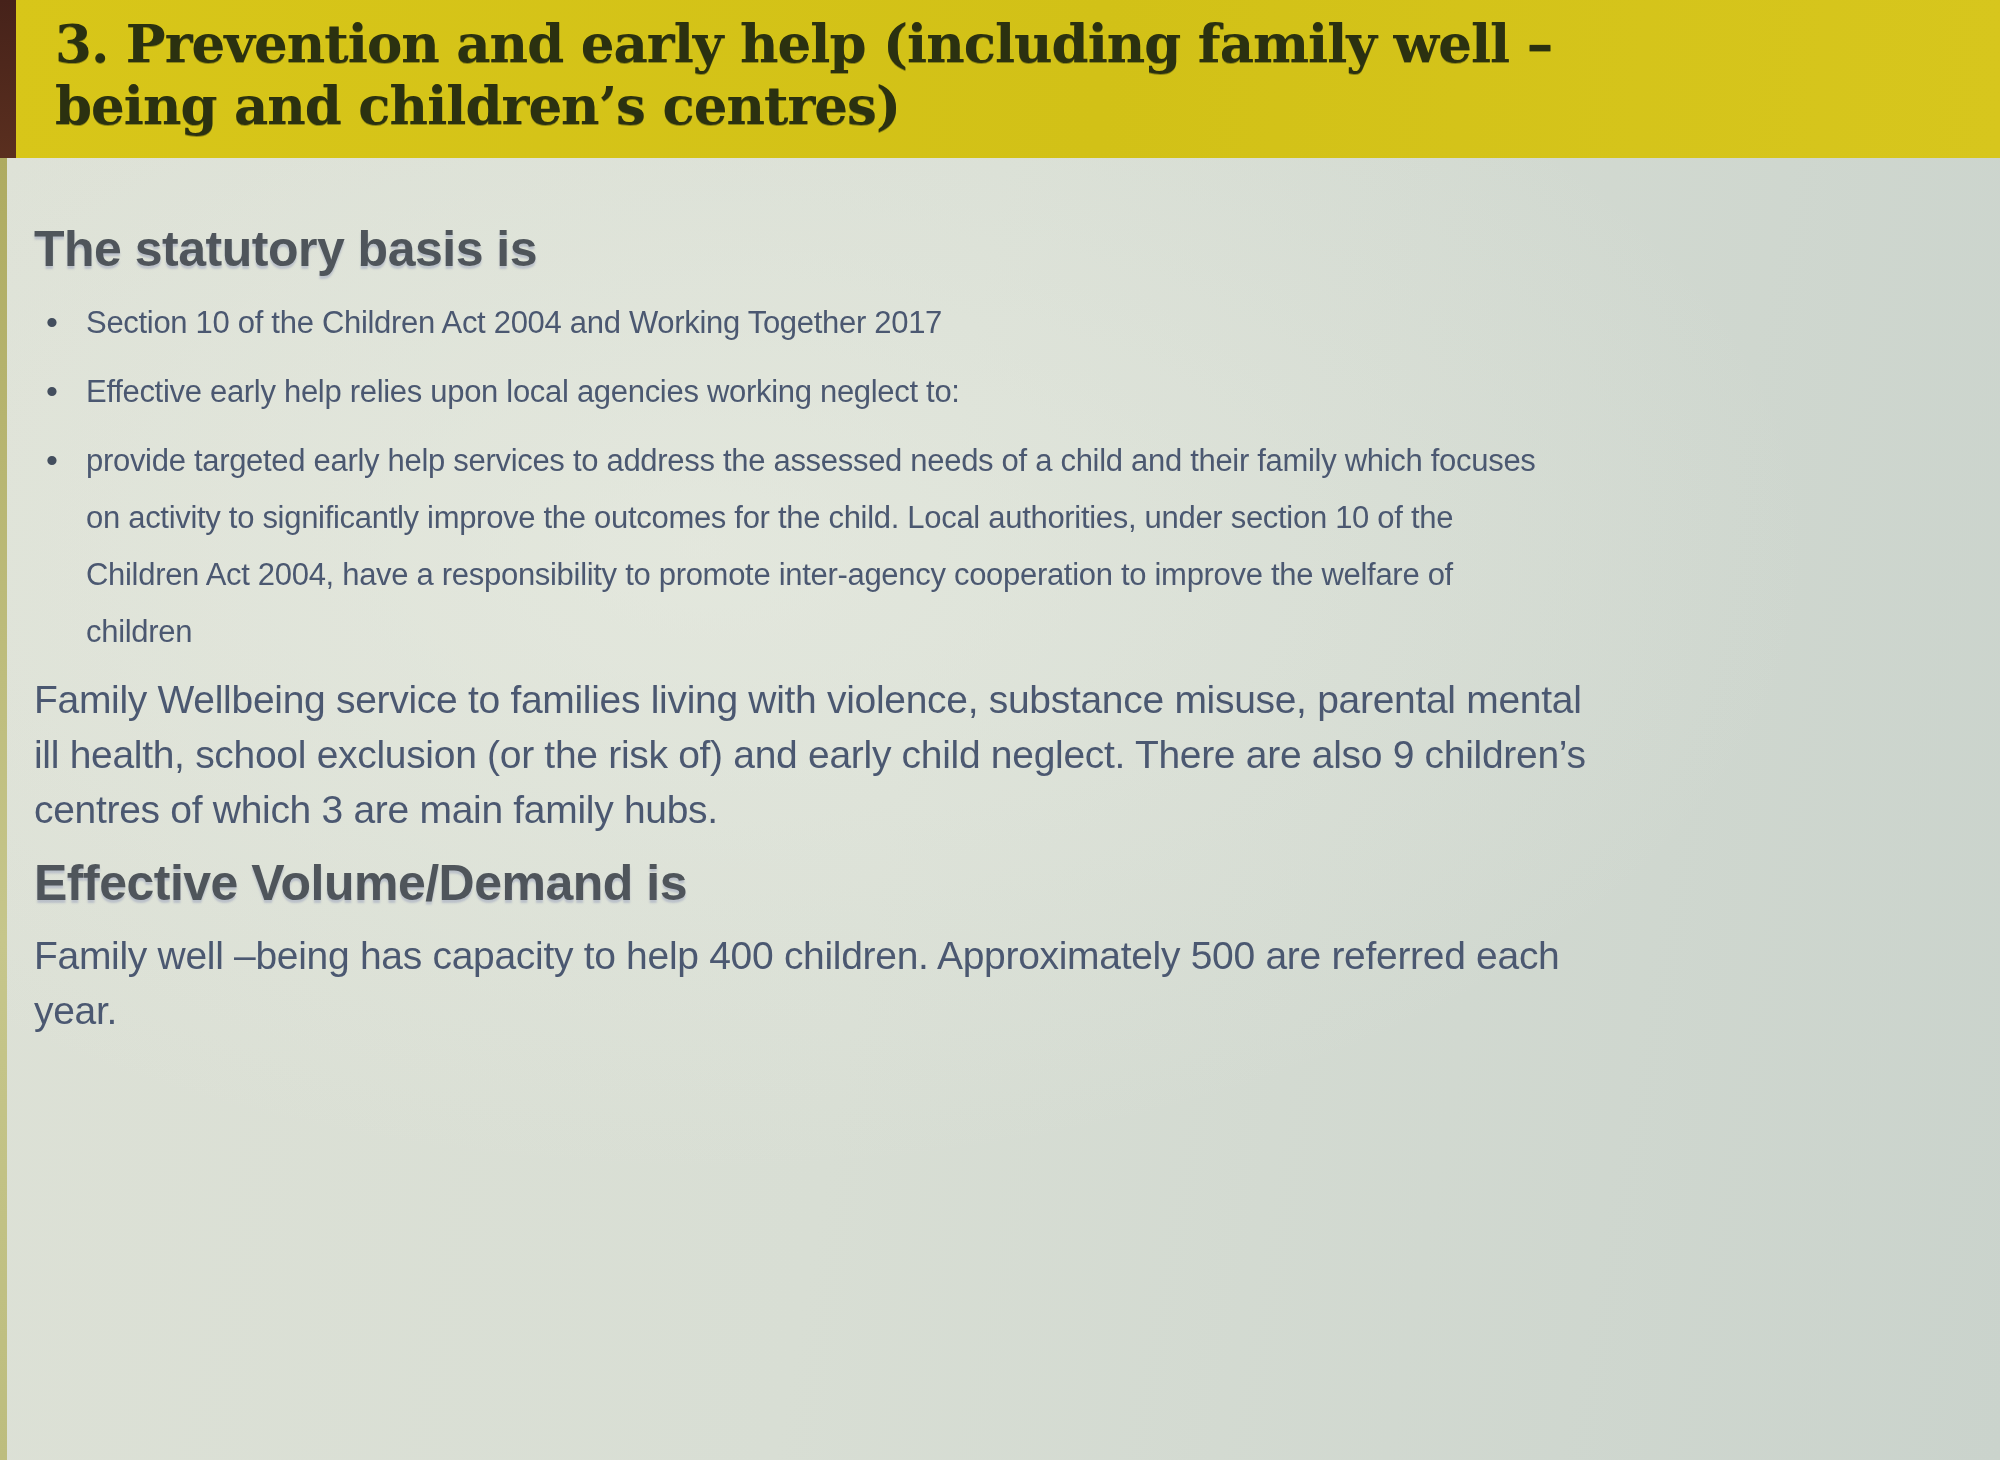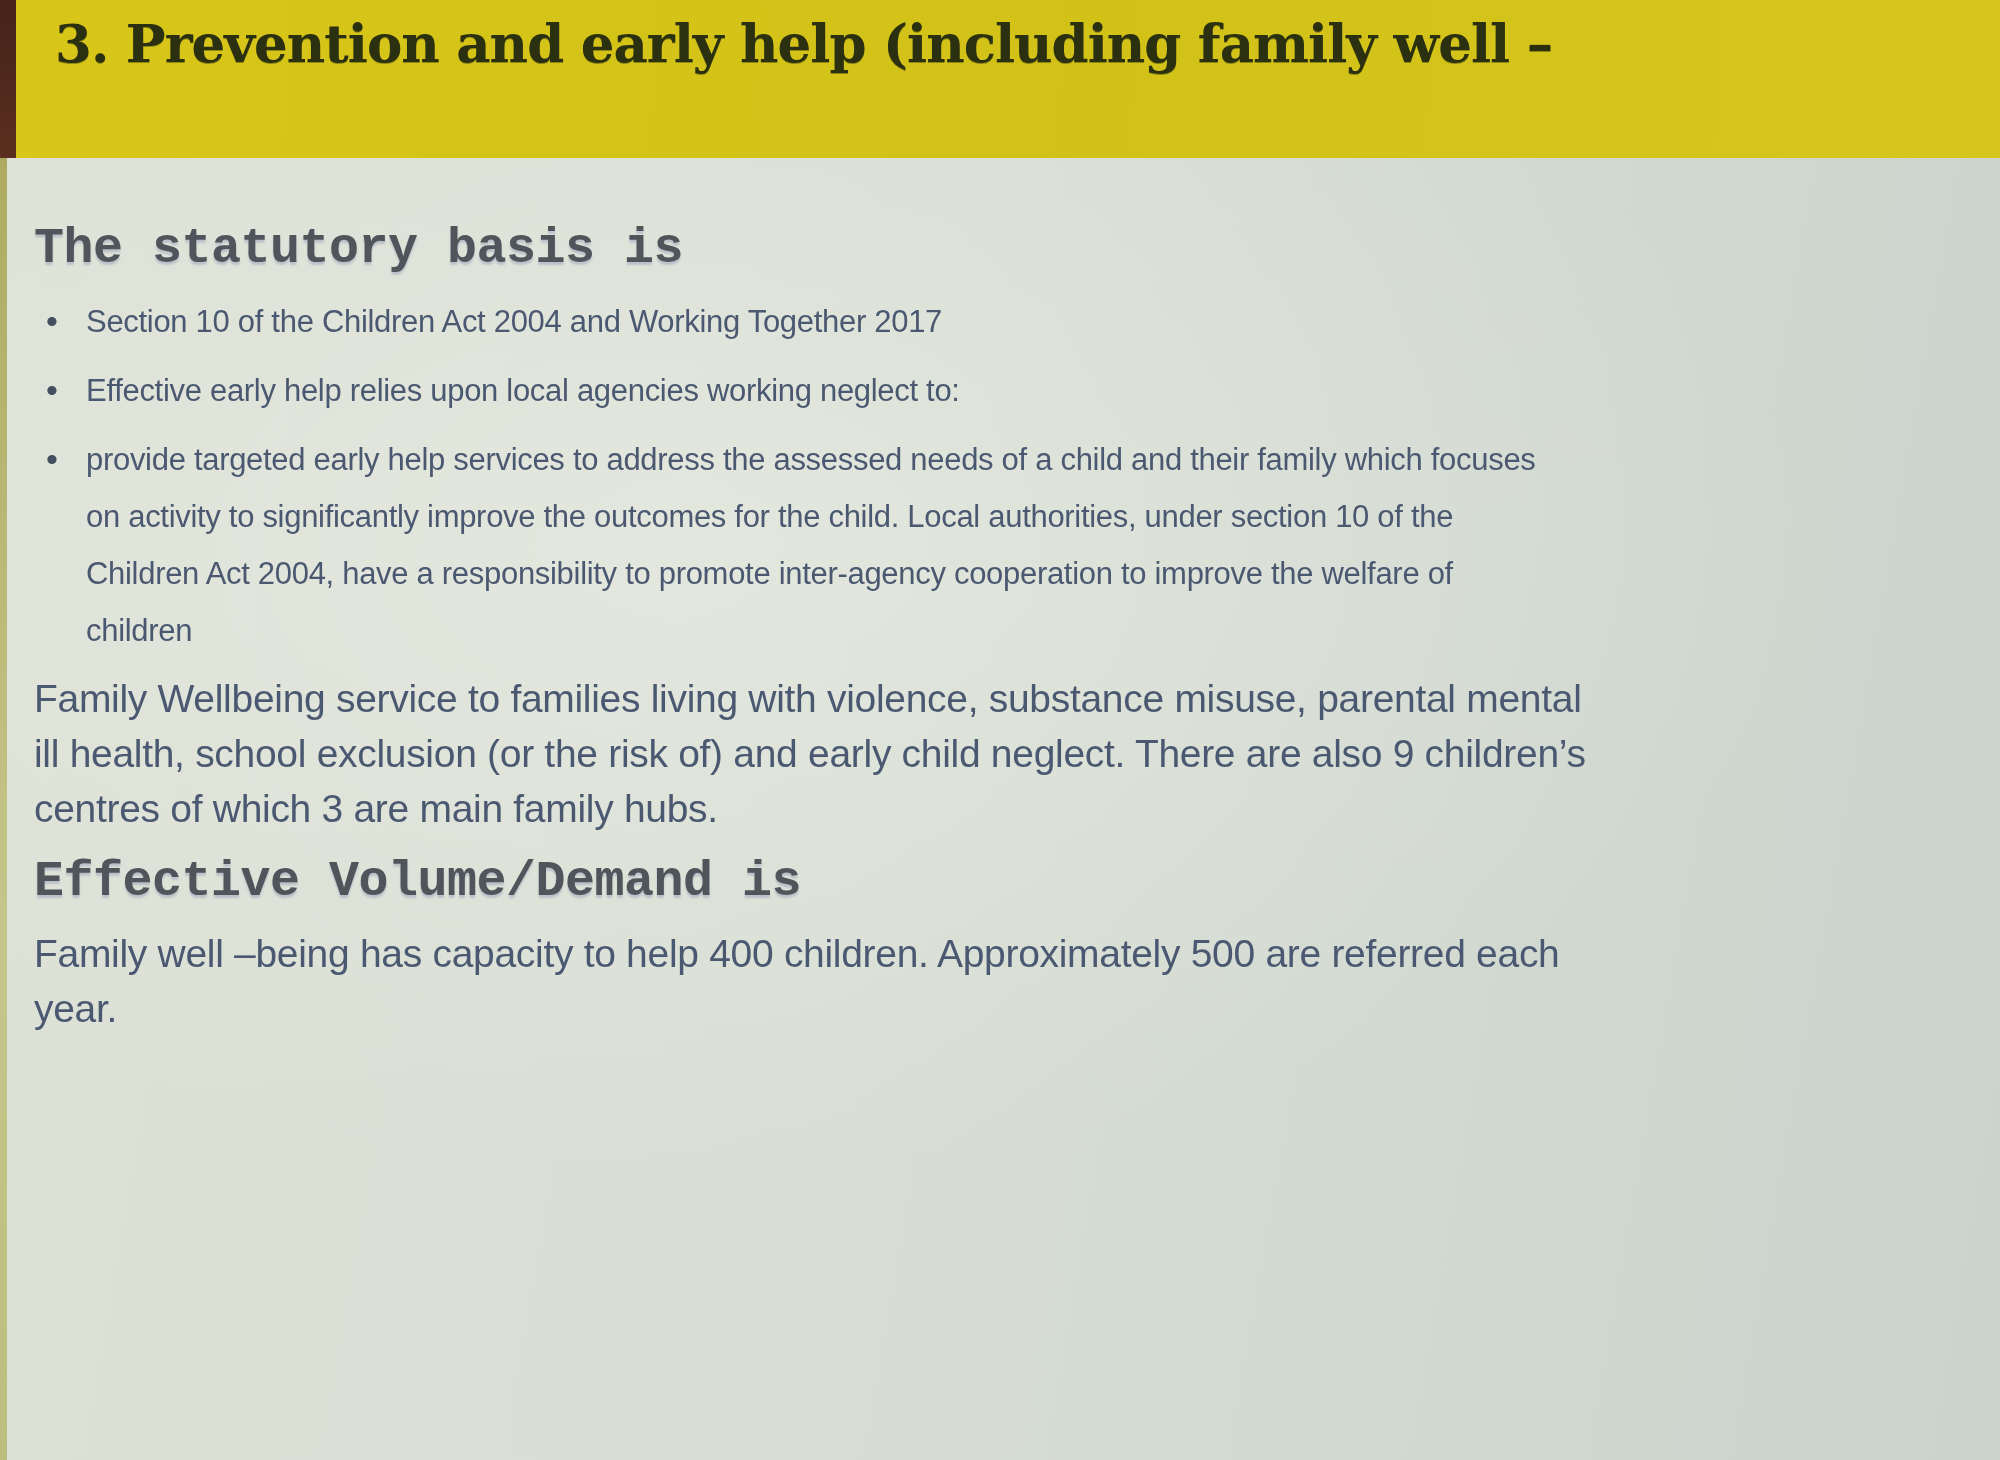--- a/index.html
+++ b/index.html
@@ -56,21 +56,20 @@
     background: linear-gradient(180deg, #aeab61 0%, #c6c68b 60%, #bdbd7e 100%);
   }
 
   h2.section-heading {
     margin: 17px 0 16px 0;
     font-size: 50px;
     font-weight: bold;
     letter-spacing: -0.5px;
     color: #4f555b;
     text-shadow: 0 3px 2px rgba(105,115,170,0.30);
-    font-family: Liberation Mono, monospace;
   }
   h2.section-heading.first { margin-top: 28px; }
 
   .bullets {
     list-style: none;
     margin: 0 0 6px 0;
     padding: 0;
   }
   .bullet-item {
     display: flex;
@@ -103,20 +102,21 @@
 </style>
 </head>
 <body>
 
 <div class="slide">
 
   <header class="title-band">
     <div class="band-left-edge"></div>
     <h1 class="slide-title">
       <span class="t-line">3. Prevention and early help (including family well –</span>
+      <span class="t-line">being and children’s centres)</span>
     </h1>
   </header>
 
   <main class="body-area">
     <div class="body-left-edge"></div>
 
     <h2 class="section-heading first">The statutory basis is</h2>
 
     <ul class="bullets">
       <li class="bullet-item">

